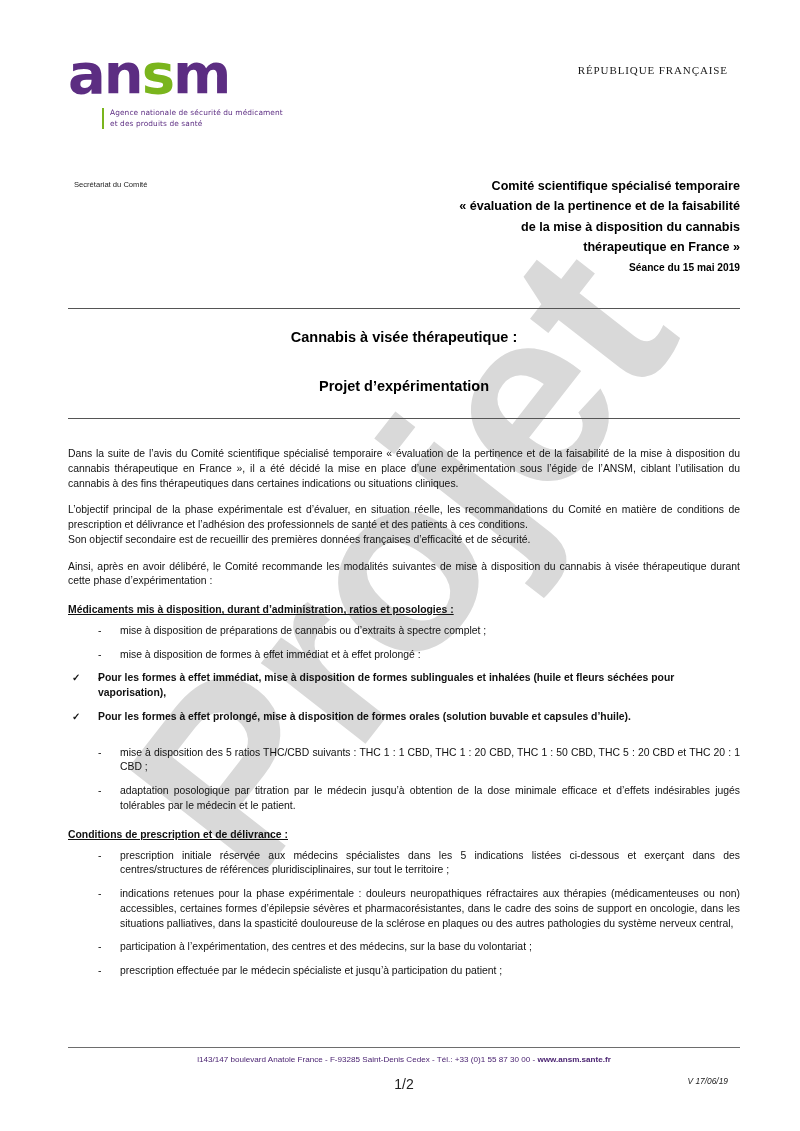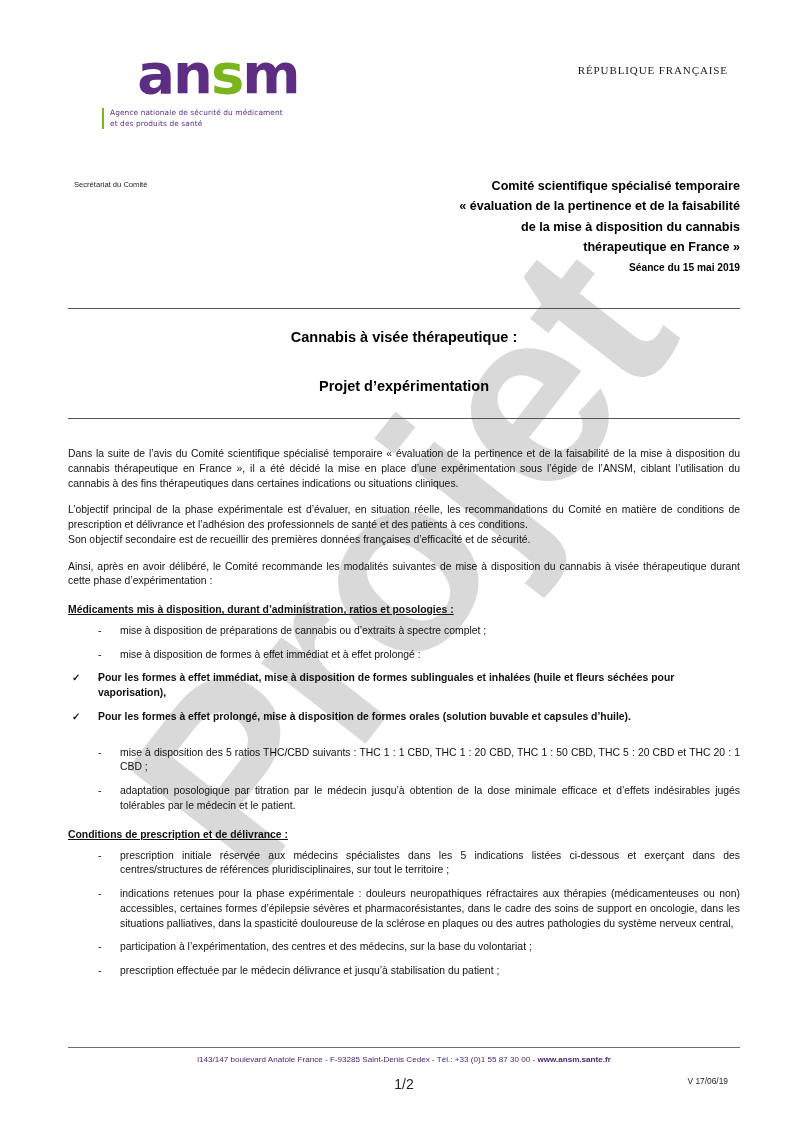--- a/index.html
+++ b/index.html
@@ -50,21 +50,20 @@
   }
   .logo-word {
     font-family: "DejaVu Sans", sans-serif;
     font-size: 56px;
     font-weight: bold;
     line-height: 1;
     letter-spacing: -2px;
     color: #5c2d82;
     margin: 0;
     padding: 0;
-    text-align: center;
   }
   .logo-word .g {
     color: #7ab51d;
   }
   .logo-tagline {
     margin-top: 6px;
     margin-left: 34px;
     padding-left: 6px;
     border-left: 2px solid #7ab51d;
     font-family: "DejaVu Sans", sans-serif;
@@ -217,20 +216,21 @@
     text-align: center;
     font-size: 14px;
     color: #222;
   }
   .footer-version {
     position: absolute;
     right: 72px;
     top: 1076px;
     font-size: 8.4px;
     color: #222;
+    font-style: italic;
   }
 </style>
 </head>
 <body>
 
 <div class="page">
 
   <div class="watermark">Projet</div>
 
   <div class="content">
@@ -283,21 +283,21 @@
         <li>mise à disposition des 5 ratios THC/CBD suivants : THC 1 : 1 CBD, THC 1 : 20 CBD, THC 1  : 50 CBD, THC 5 : 20 CBD et THC 20 : 1 CBD ;</li>
         <li>adaptation posologique par titration par le médecin jusqu’à obtention de la dose minimale efficace et d’effets indésirables jugés tolérables par le médecin et le patient.</li>
       </ul>
 
       <div class="section-head">Conditions de prescription et de délivrance :</div>
 
       <ul class="dash">
         <li>prescription initiale réservée aux médecins spécialistes dans les 5 indications listées ci-dessous et exerçant dans des centres/structures de références pluridisciplinaires, sur tout le territoire ;</li>
         <li>indications retenues pour la phase expérimentale : douleurs neuropathiques réfractaires aux thérapies (médicamenteuses ou non) accessibles, certaines formes d’épilepsie sévères et pharmacorésistantes, dans le cadre des soins de support en oncologie, dans les situations palliatives, dans la spasticité douloureuse de la sclérose en plaques ou des autres pathologies du système nerveux central,</li>
         <li>participation à l’expérimentation, des centres et des médecins, sur la base du volontariat ;</li>
-        <li>prescription effectuée par le médecin délivrance et jusqu’à stabilisation du patient ;</li>
+        <li>prescription effectuée par le médecin spécialiste et jusqu’à participation du patient ;</li>
       </ul>
 
     </div>
 
     <div class="rule rule-footer"></div>
     <div class="footer-line"><span>l143/147 boulevard Anatole France - F-93285 Saint-Denis Cedex - Tél.: +33 (0)1 55 87 30 00 - </span><b>www.ansm.sante.fr</b></div>
     <div class="footer-page">1/2</div>
     <div class="footer-version">V 17/06/19</div>
 
   </div>

